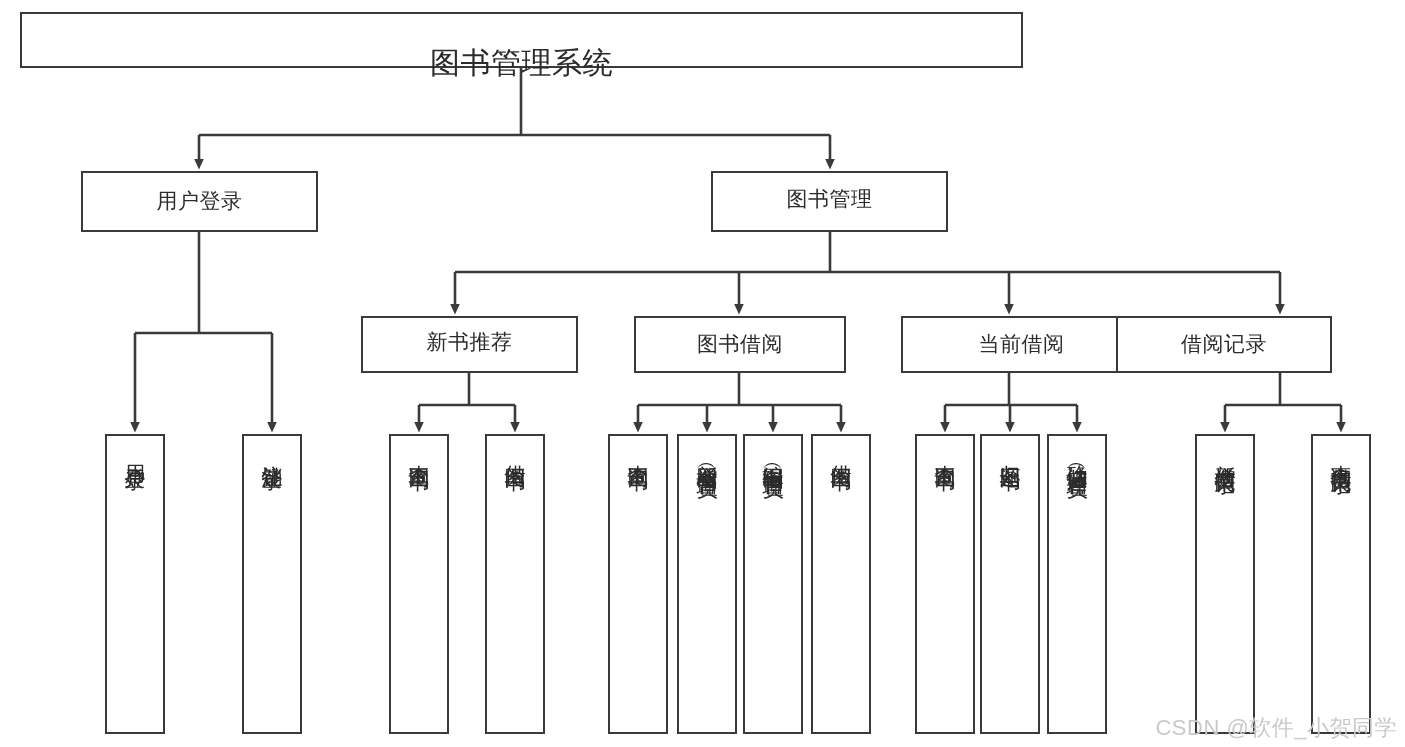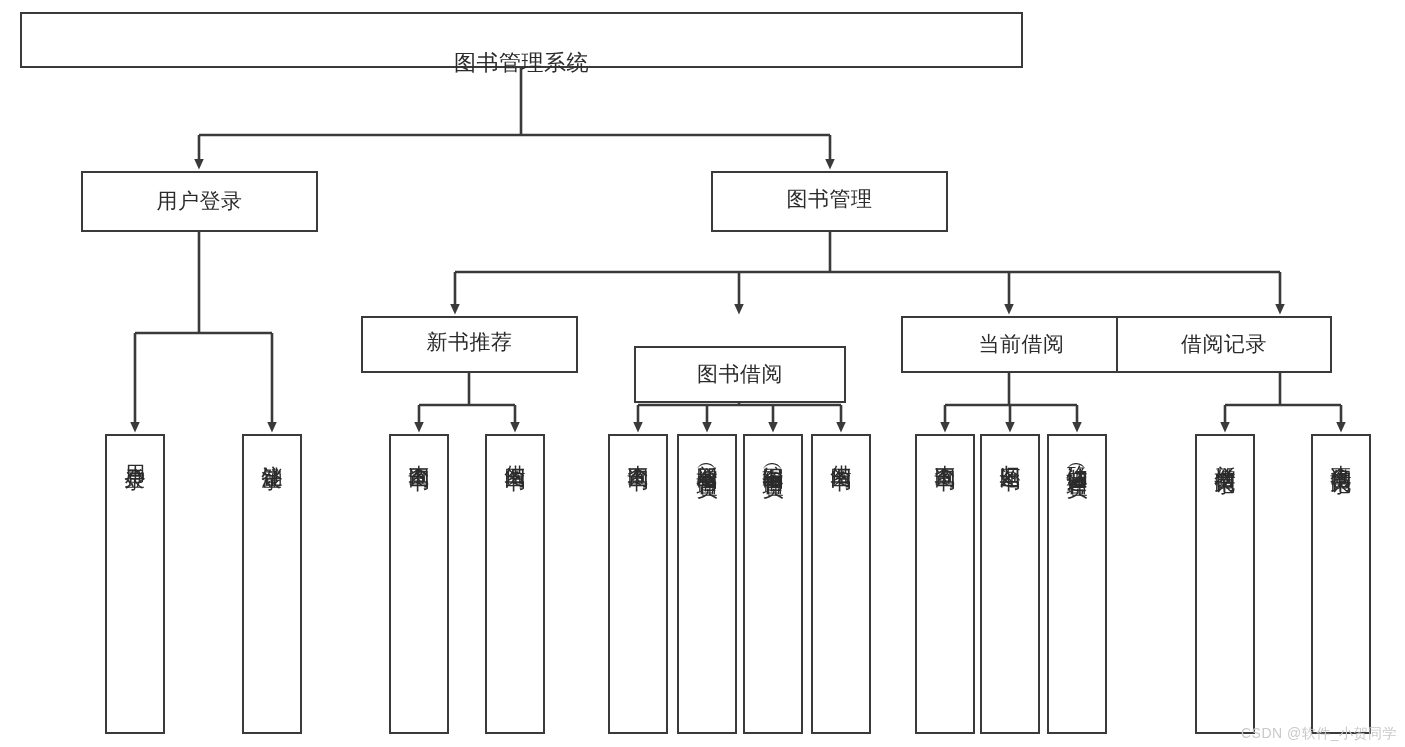--- a/index.html
+++ b/index.html
@@ -30,21 +30,21 @@
     text-align:center;
     line-height:1.18;
     white-space:pre;
   }
 
   
   .h-node .lbl{
     font-size:21px;
     letter-spacing:0.5px;
   }
-  .root .lbl{font-size:22px;margin-top:46px;}
+  .root .lbl{font-size:30px;margin-top:46px;}
 
   
   .leaf{
     align-items:flex-start;
     justify-content:center;
     padding-top:12px;
   }
   .leaf .lbl{
     writing-mode:vertical-rl;
     text-orientation:upright;
@@ -52,21 +52,21 @@
     letter-spacing:2px;
     line-height:1.05;
     white-space:nowrap;
   }
 
   
   #watermark{
     position:absolute;
     right:8px;
     bottom:4px;
-    font-size:14px;
+    font-size:22px;
     color:#c9c9c9;
     letter-spacing:0.5px;
     user-select:none;
     white-space:nowrap;
   }
 </style>
 </head>
 <body>
 
 <div id="stage">
@@ -130,21 +130,21 @@
   </div>
 
   <div class="node h-node" style="left:711px;top:171px;width:237px;height:61px;font-family:Liberation Mono, monospace;">
     <span class="lbl">图书管理</span>
   </div>
 
   <div class="node h-node" style="left:361px;top:316px;width:217px;height:57px;font-family:Liberation Mono, monospace;">
     <span class="lbl">新书推荐</span>
   </div>
 
-  <div class="node h-node" style="left:634px;top:316px;width:212px;height:57px;margin-top:30px;">
+  <div class="node h-node" style="left:634px;top:316px;width:212px;height:57px;">
     <span class="lbl">图书借阅</span>
   </div>
 
   <div class="node h-node" style="left:901px;top:316px;width:241px;height:57px;">
     <span class="lbl">当前借阅</span>
   </div>
 
   <div class="node h-node" style="left:1116px;top:316px;width:216px;height:57px;">
     <span class="lbl">借阅记录</span>
   </div>

